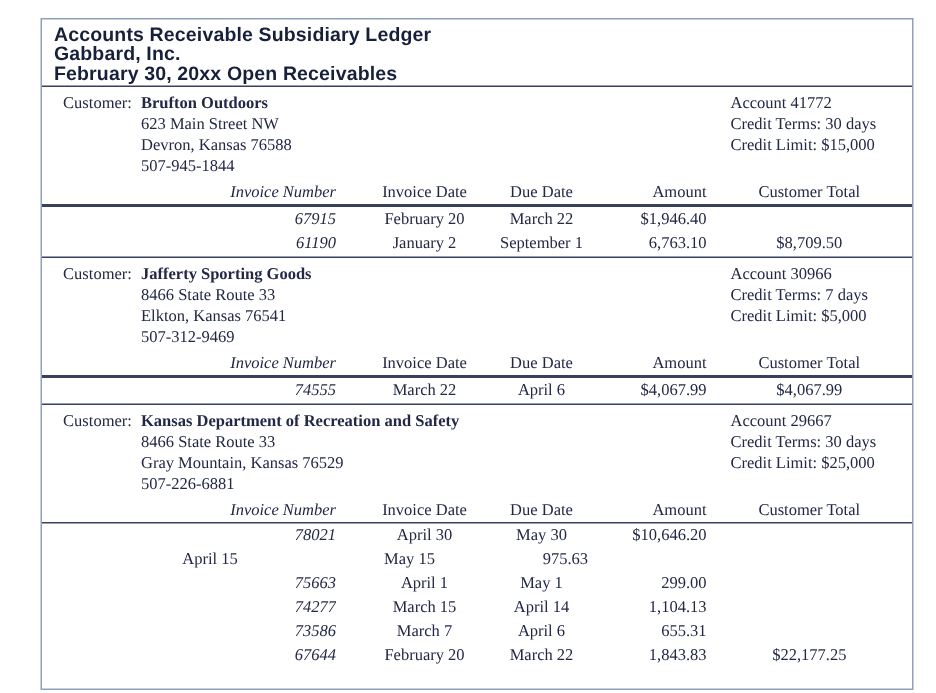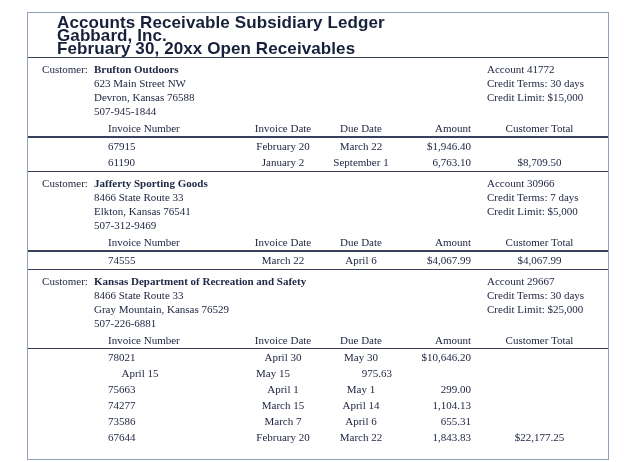--- a/index.html
+++ b/index.html
@@ -9,40 +9,39 @@
     color:#222845;
   }
   .page{
     position:absolute;left:27px;top:12px;width:582px;height:448px;
     box-sizing:border-box;border:1px solid #8fa0bb;background:#ffffff;
     overflow:hidden;
   }
   .title-block{
     padding:3px 8px 2px 8px;
     font-family:"Liberation Sans","DejaVu Sans",sans-serif;
-    font-weight:bold;font-size:17px;line-height:13px;color:#17203a;
+    font-weight:bold;font-size:13px;line-height:13px;color:#17203a;
     letter-spacing:0.1px;
-    margin-left:21px;
   }
   .rule{height:1.4px;background:#39405e;}
   .chead{display:flex;padding:4px 8px 2px 8px;font-size:11px;line-height:14px;}
   .clabel{width:58px;flex:0 0 58px;text-align:center;}
   .cinfo{flex:1 1 auto;}
   .cname{font-weight:bold;}
   .cacct{flex:0 0 113px;width:113px;}
   .trow{
     display:grid;
     grid-template-columns:188px 98px 78px 79px 121px;
     padding:0 8px;font-size:11px;
   }
   .thead{line-height:15px;padding-top:1px;}
   .tbody .trow{line-height:16px;}
   .tbody{padding-bottom:1px;}
   .cell{white-space:nowrap;overflow:hidden;}
-  .c0{text-align:left;padding-left:72px;}
+  .c0{text-align:right;padding-left:72px;font-style:italic;}
   .c1{text-align:center;padding-left:20px;}
   .c2{text-align:center;}
   .c3{text-align:right;padding-right:8px;}
   .c4{text-align:center;}
 </style>
 </head>
 <body>
 
 <div class="page">
   <div class="title-block">

